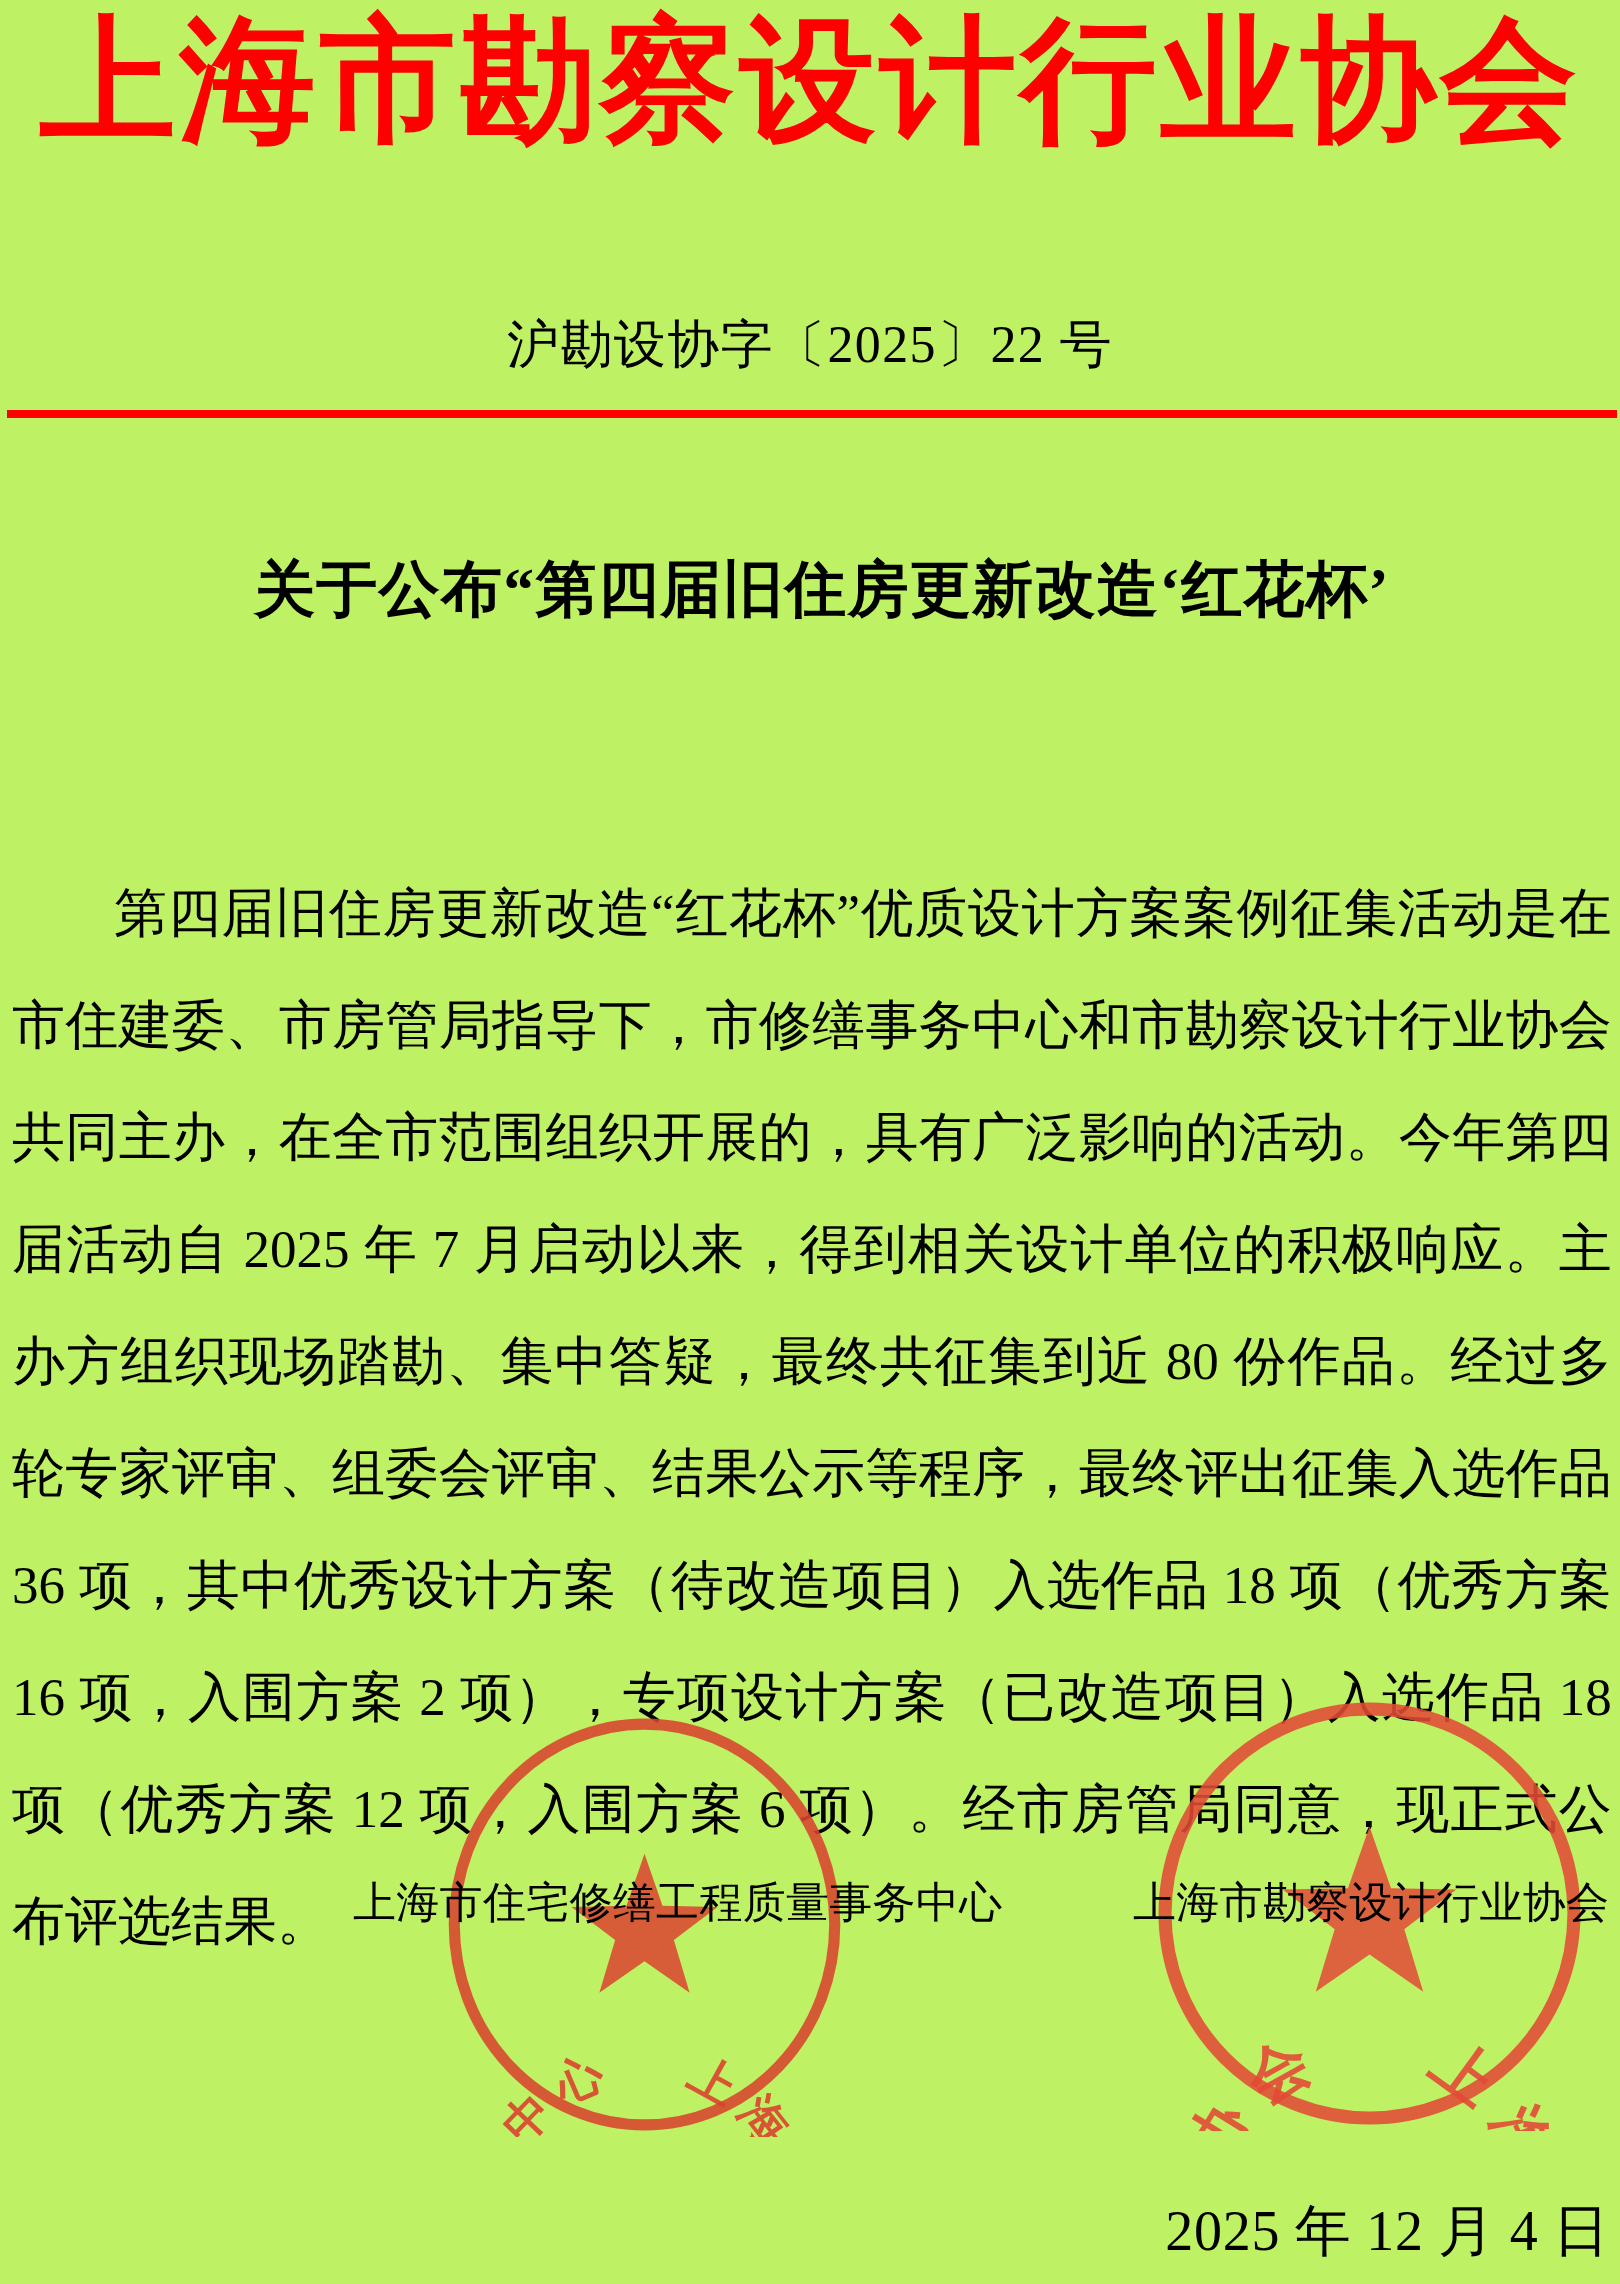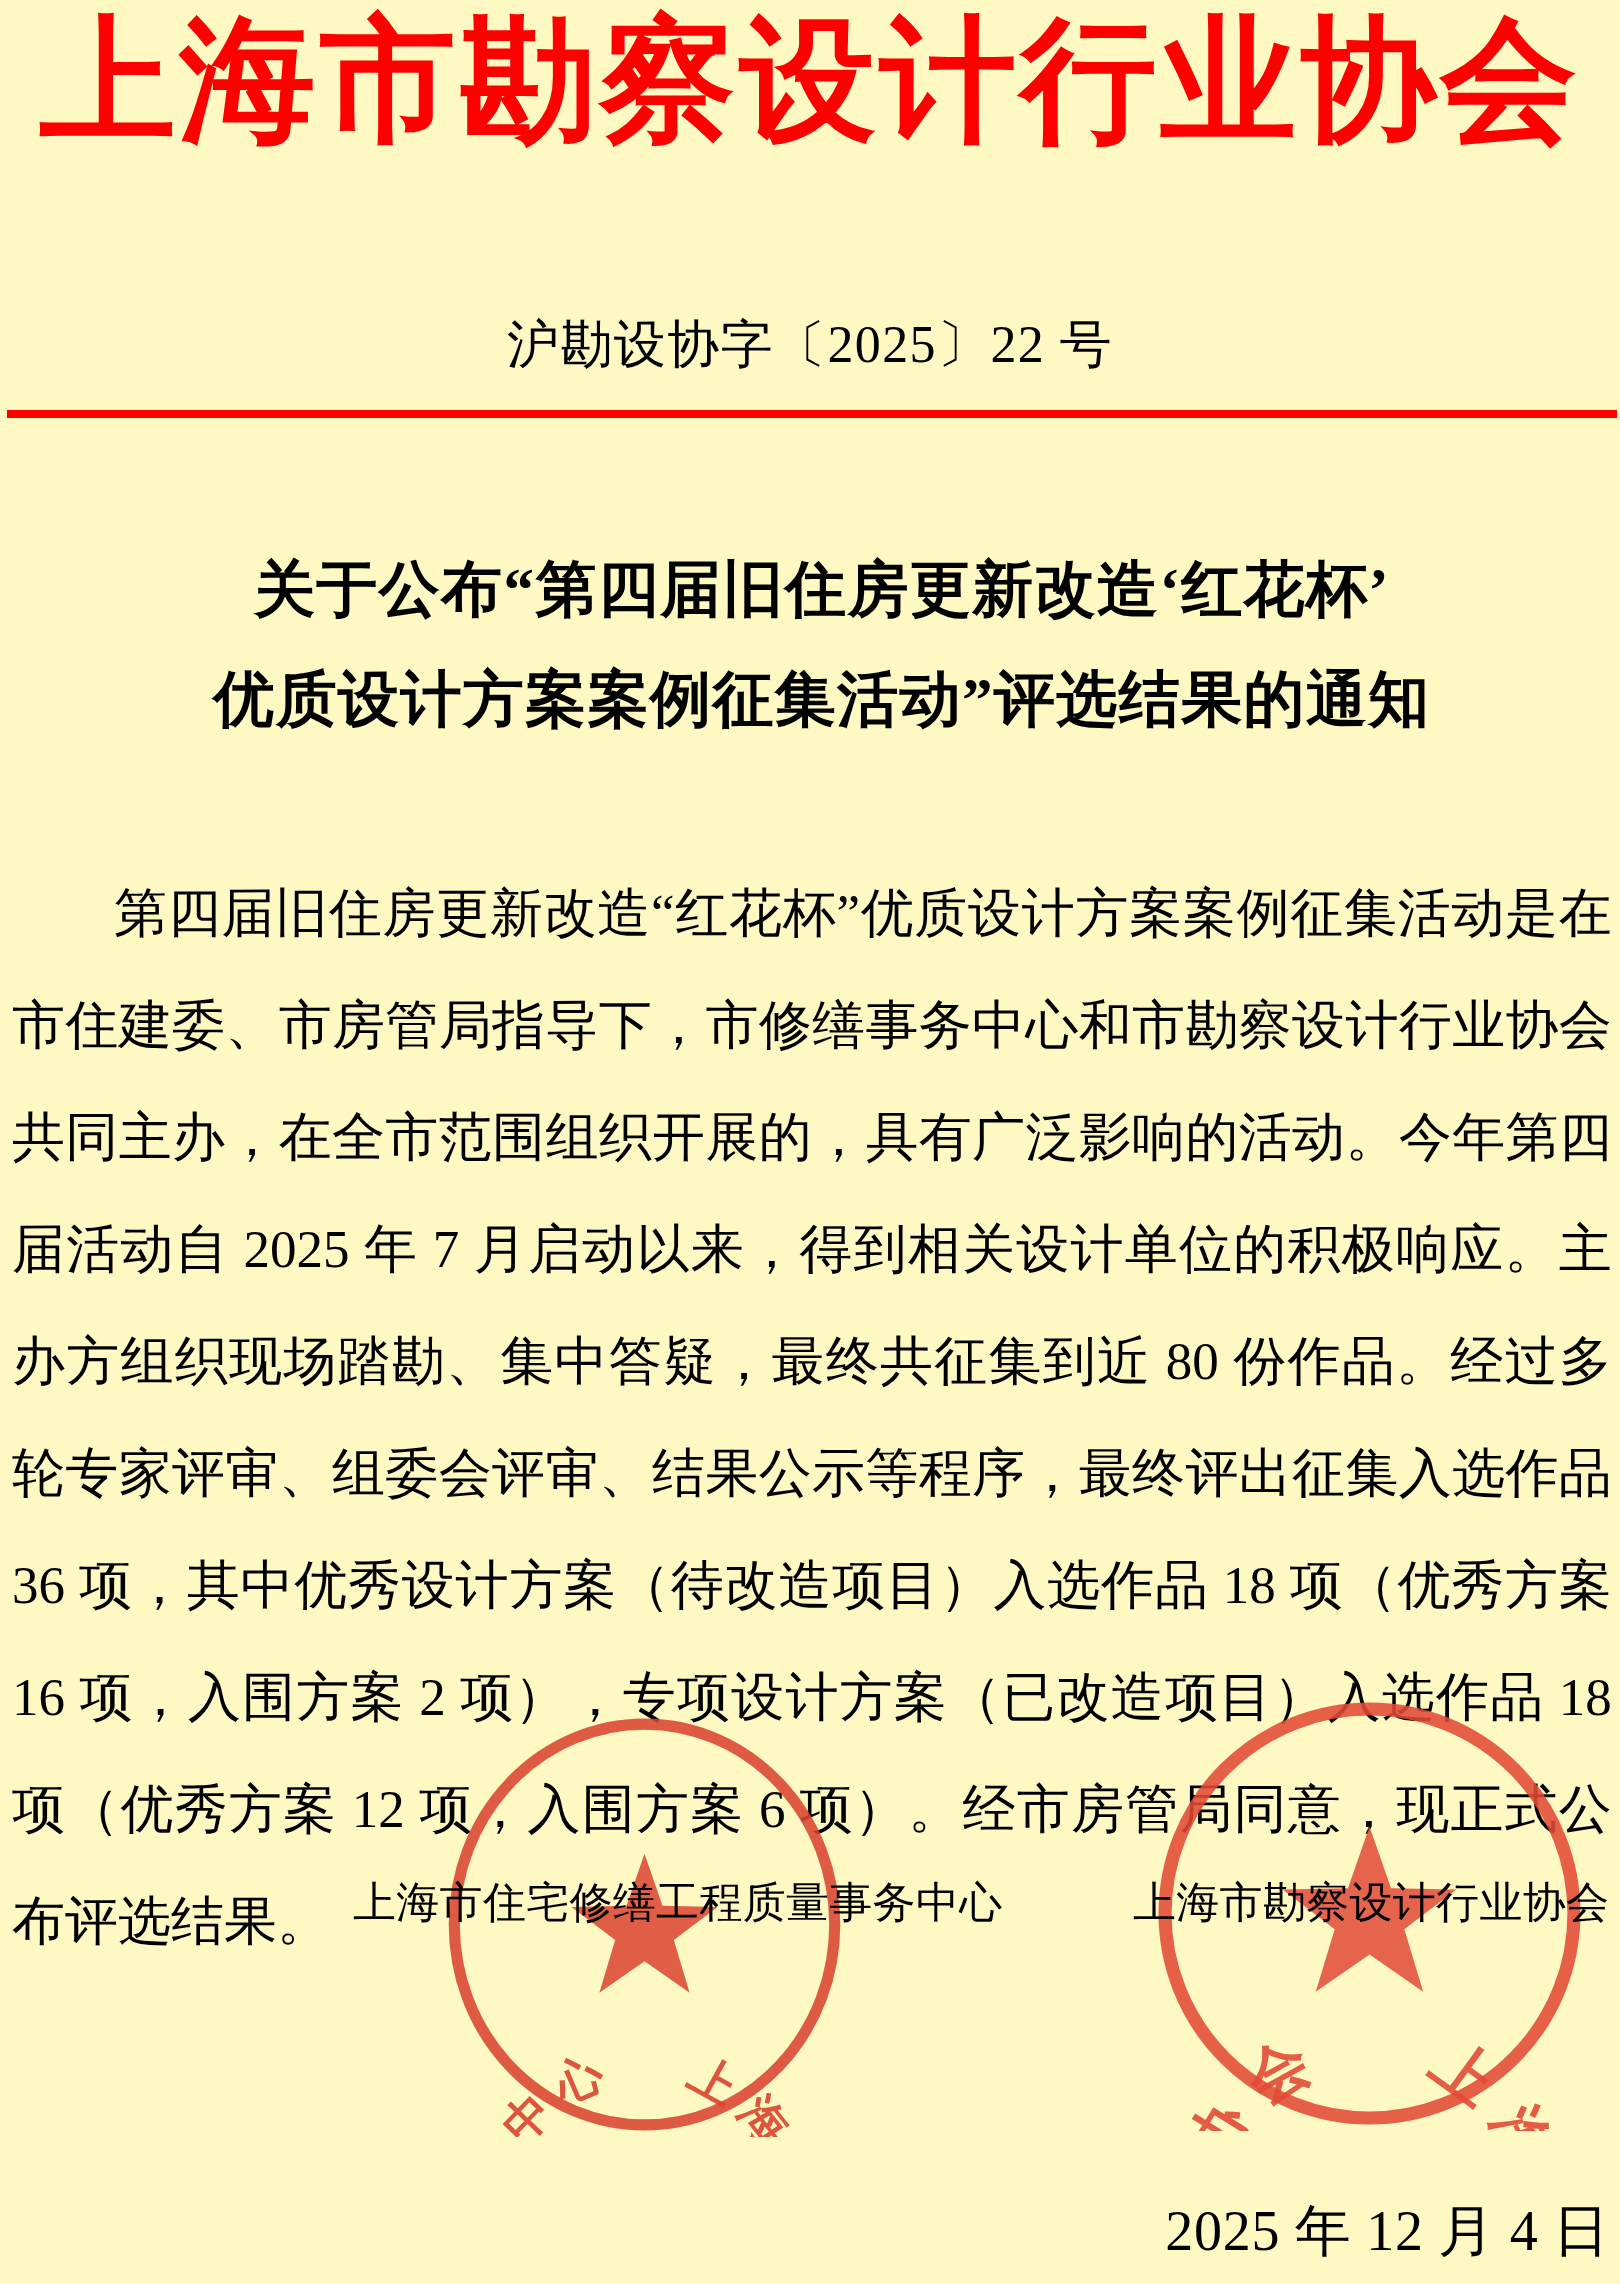--- a/index.html
+++ b/index.html
@@ -4,21 +4,21 @@
 <style>
   * { margin: 0; padding: 0; box-sizing: border-box; }
   html, body { background: #ffffff; }
   body {
     width: 1620px; height: 2284px;
     font-family: "Liberation Serif", "DejaVu Serif", serif;
     color: #000000;
     position: relative;
     overflow: hidden;
   }
-  .page { position: absolute; inset: 0; background: #fef9c3; }
+  .page { position: absolute; inset: 0; background: #bef264; }
 
   .banner {
     position: absolute; top: 8.2px; left: 0; right: 0;
     font-size: 136px; line-height: 1.08; font-weight: bold;
     color: #fe0000; text-align: center; white-space: nowrap;
     letter-spacing: 4.1px;
   }
 
   .doc-number {
     position: absolute; top: 314px; left: 0; right: 0;
@@ -78,21 +78,20 @@
 <div class="page">
 
   <div class="banner">上海市勘察设计行业协会</div>
 
   <div class="doc-number">沪勘设协字〔2025〕22 号</div>
 
   <div class="red-rule"></div>
 
   <h1 class="doc-title">
     <span class="title-line">关于公布“第四届旧住房更新改造‘红花杯’</span>
-    <span class="title-line">优质设计方案案例征集活动”评选结果的通知</span>
   </h1>
 
   <p class="body-text">第四届旧住房更新改造“红花杯”优质设计方案案例征集活动是在市住建委、市房管局指导下，市修缮事务中心和市勘察设计行业协会共同主办，在全市范围组织开展的，具有广泛影响的活动。今年第四届活动自 2025 年 7 月启动以来，得到相关设计单位的积极响应。主办方组织现场踏勘、集中答疑，最终共征集到近 80 份作品。经过多轮专家评审、组委会评审、结果公示等程序，最终评出征集入选作品 36 项，其中优秀设计方案（待改造项目）入选作品 18 项（优秀方案 16 项，入围方案 2 项），专项设计方案（已改造项目）入选作品 18 项（优秀方案 12 项，入围方案 6 项）。经市房管局同意，现正式公布评选结果。</p>
 
   <div class="seal seal-left">
     <svg viewBox="0 0 200 210">
       <ellipse cx="100" cy="105" rx="94" ry="99" stroke-width="5.5" stroke="#da4330"></ellipse>
       <path id="seal-arc-left" d="M 100,182 A 72,77 0 1 1 99.99,182" fill="none"></path>
       <text text-anchor="start" fill="#da4330">
         <textPath href="#seal-arc-left" startOffset="20">上海市住宅修缮工程质量事务中心</textPath>

